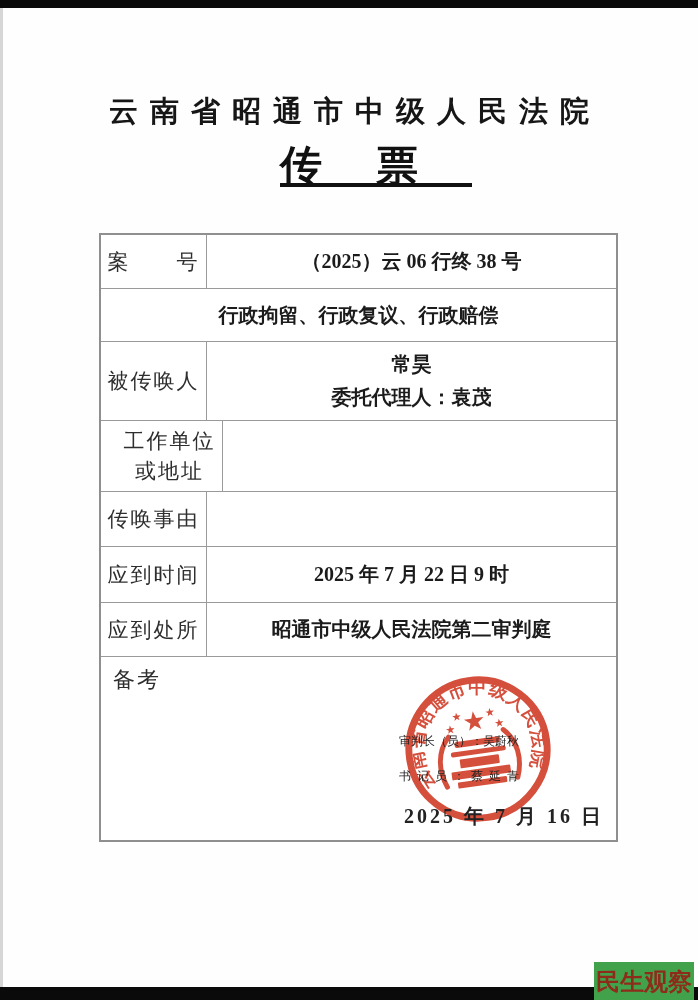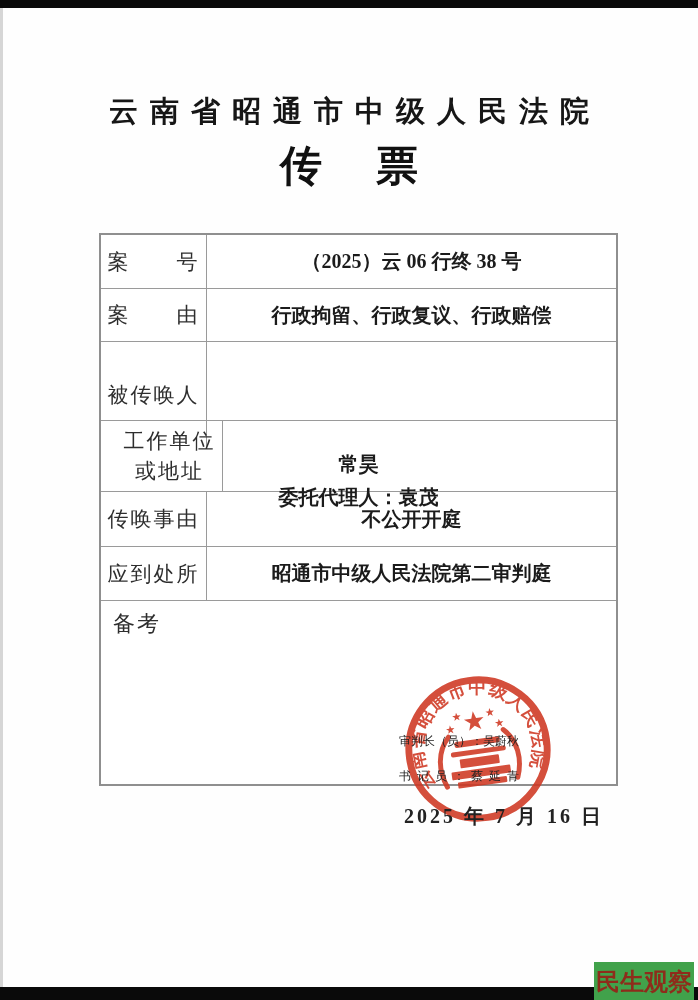--- a/index.html
+++ b/index.html
@@ -15,42 +15,42 @@
   .photo-edge{position:absolute;left:0;top:8px;bottom:13px;width:3px;background:#d6d6d6;}
   .court-name{
     position:absolute;top:92px;left:0;width:698px;text-align:center;
     font-family:"DejaVu Sans","Liberation Sans",sans-serif;
     font-size:29px;font-weight:700;color:#161616;
   }
   .court-name span{letter-spacing:12px;margin-right:-12px;}
   .doc-title{
     position:absolute;top:138px;left:0;width:698px;text-align:center;
     font-family:"DejaVu Sans","Liberation Sans",sans-serif;
-    font-size:42px;font-weight:800;color:#111;
+    font-size:42px;font-weight:800;color:#111;text-decoration:underline;
   }
   .doc-title span{letter-spacing:54px;margin-right:-54px;}
 
   .summons-table{
     position:absolute;left:99px;top:233px;width:519px;
     border:2px solid var(--border,#8f8f8f);
     box-sizing:border-box;background:#fff;
   }
   .row{display:flex;border-bottom:1px solid #9a9a9a;}
   .row:last-child{border-bottom:none;}
   .cell{box-sizing:border-box;display:flex;align-items:center;justify-content:center;}
   .label{
     width:106px;flex:0 0 106px;border-right:1px solid #9a9a9a;
     font-size:21px;color:#2e2e2e;letter-spacing:2px;
     flex-direction:column;line-height:30px;text-align:center;
   }
   .value{
     flex:1;font-size:20px;font-weight:600;color:#1b1b1b;
     flex-direction:column;line-height:33px;text-align:left;
   }
-  .h53{height:53px;} .h52{height:52px;} .h78{height:78px;flex-direction:column;}
+  .h53{height:53px;} .h52{height:52px;} .h78{height:78px;}
   .h70{height:70px;padding-left:16px;} .h54{height:54px;} .h55{height:55px;}
   .remarks{height:183px;position:relative;display:block;}
   .remarks-label{
     position:absolute;top:8px;left:12px;font-size:22px;letter-spacing:2px;color:#2e2e2e;
   }
 
   .seal{
     position:absolute;left:399px;top:670px;width:158px;height:158px;
     color:var(--seal,#cf3722);opacity:.88;z-index:1;
     transform:rotate(-8deg);
@@ -85,21 +85,20 @@
   </div>
 
   <div class="summons-table">
 
     <div class="row h53">
       <div class="cell label">案　　号</div>
       <div class="cell value">（2025）云 06 行终 38 号</div>
     </div>
 
     <div class="row h52">
-      <div class="cell label">案　　由</div>
       <div class="cell value">行政拘留、行政复议、行政赔偿</div>
     </div>
 
     <div class="row h78">
       <div class="cell label">被传唤人</div>
       <div class="cell value">
         <div>常昊</div>
         <div>委托代理人：袁茂</div>
       </div>
     </div>
@@ -107,23 +106,26 @@
     <div class="row h70">
       <div class="cell label">
         <div>工作单位</div>
         <div>或地址</div>
       </div>
       <div class="cell value"></div>
     </div>
 
     <div class="row h54">
       <div class="cell label">传唤事由</div>
-      <div class="cell value">不公开开庭</div>
     </div>
 
+    <div class="row h55">
+      <div class="cell label">应到时间</div>
+      <div class="cell value">2025 年 7 月 22 日 9 时</div>
+    </div>
 
     <div class="row h53">
       <div class="cell label">应到处所</div>
       <div class="cell value">昭通市中级人民法院第二审判庭</div>
     </div>
 
     <div class="row remarks">
       <div class="remarks-label">备考</div>
     </div>
   </div>

